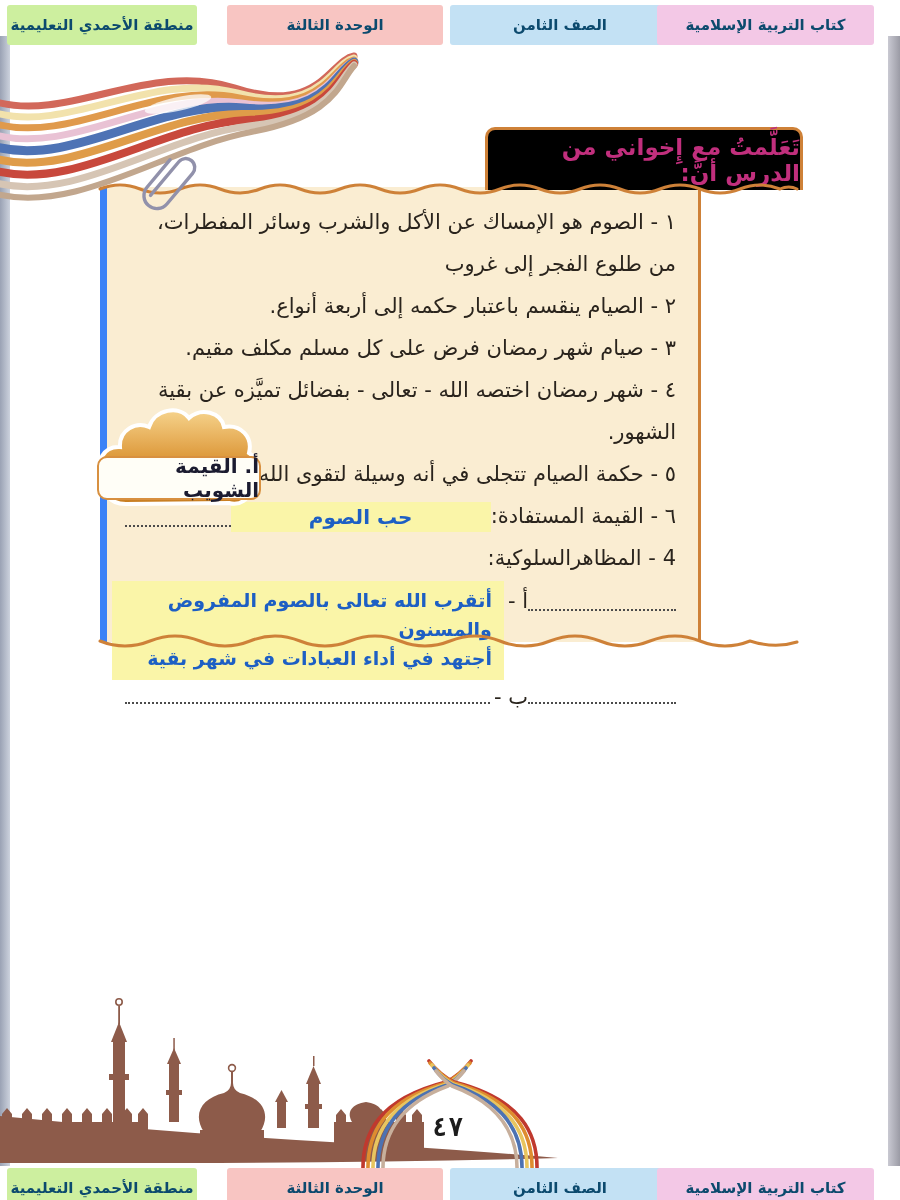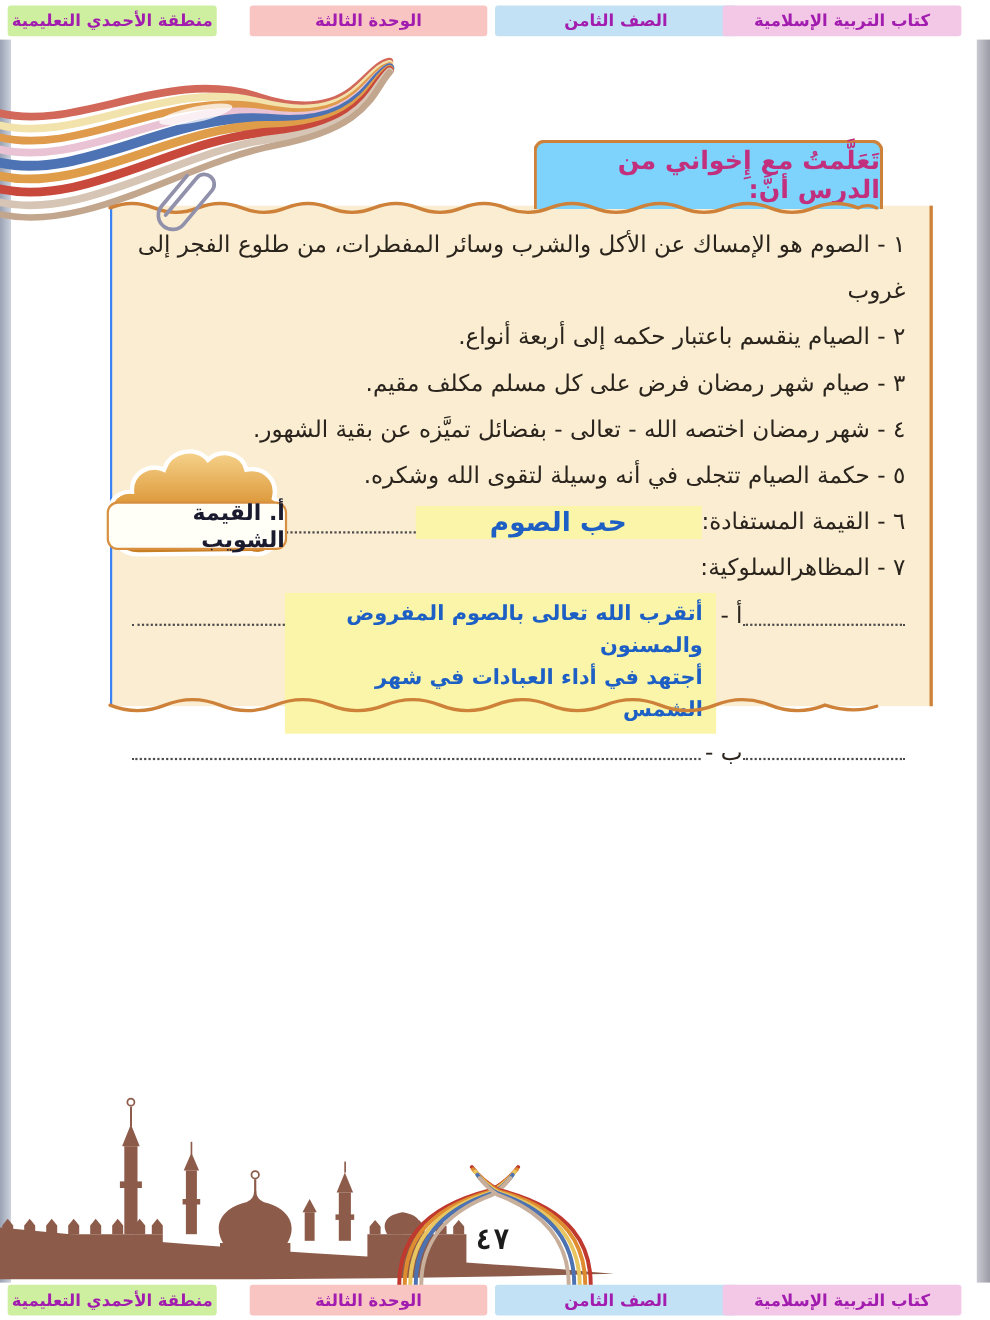--- a/index.html
+++ b/index.html
@@ -9,52 +9,52 @@
   }
   
   .edge{position:absolute;top:36px;bottom:34px;z-index:0;}
   .edge.left{left:0;width:10px;background:linear-gradient(90deg,#9aa2b4,#ccd2dd);}
   .edge.right{right:0;width:12px;background:linear-gradient(90deg,#c9c9d2,#9b9ba5);}
   
   .tabbar{position:absolute;left:0;width:900px;height:28px;z-index:5;}
   .tabbar.top{top:5px;}
   .tabbar.bottom{top:1168px;}
   .tab{
-    position:absolute;height:28px;border-radius:3px;
+    position:absolute;height:40px;border-radius:3px;
     display:flex;align-items:center;justify-content:center;
-    font-weight:bold;font-size:15px;color:#a21caf;direction:rtl;
+    font-weight:bold;font-size:15px;color:#0c4a6e;direction:rtl;
   }
   .tab.green{left:7px;width:190px;background:#cdef9f;}
   .tab.pink{left:227px;width:216px;background:#f8c5c2;}
   .tab.blue{left:450px;width:220px;background:#c3e1f4;}
   .tab.lav{left:657px;width:217px;background:#f3c8e6;}
   
   .title-box{
     position:absolute;left:485px;top:127px;width:312px;height:60px;z-index:3;
-    background:#7dd3fc;border:3px solid #ce8138;border-bottom:none;
+    background:#000000;border:3px solid #ce8138;border-bottom:none;
     border-radius:10px 10px 0 0;
     display:flex;align-items:center;justify-content:center;
     direction:rtl;font-size:23px;font-weight:bold;color:#c12f7d;
   }
   
   .card{
-    position:absolute;left:100px;top:187px;width:748px;height:455px;z-index:1;
-    background:#faedd2;border-left:2px solid #3b82f6;border-right:3px solid #ce8138;
+    position:absolute;left:100px;top:187px;width:601px;height:455px;z-index:1;
+    background:#faedd2;border-left:7px solid #3b82f6;border-right:3px solid #ce8138;
     box-sizing:border-box;padding:14px 22px 0 18px;
     direction:rtl;color:#2a241d;font-size:21px;line-height:42px;
   }
   .card p{margin:0;text-align:right;}
   .pt-cont{margin-right:2px;}
   .row{display:flex;align-items:flex-start;}
   .leader{border-bottom:2.5px dotted #4b4b4b;height:0;}
   .leader.fill{flex:1 1 auto;}
   .hl{background:#faf5a8;color:#1d5fc4;font-weight:bold;}
   .hl-value{
     width:260px;height:30px;margin-top:7px;flex:0 0 auto;
-    display:flex;align-items:center;justify-content:center;font-size:24px;
+    display:flex;align-items:center;justify-content:center;font-size:20px;
   }
   .row6 .leader{margin-top:30px;}
   .row6 .lbl{white-space:nowrap;}
   .rowA{margin-top:2px;min-height:68px;}
   .rowA .lbl{line-height:40px;white-space:nowrap;padding-left:4px;}
   .rowA .leader.rseg{flex:0 0 148px;margin-top:28px;}
   .rowA .leader.fill{margin-top:28px;}
   .hl-block{
     flex:0 0 392px;box-sizing:border-box;padding:5px 12px 7px 8px;
     font-size:19px;line-height:29px;text-align:right;
@@ -122,28 +122,28 @@
   <p>٣ - صيام شهر رمضان فرض على كل مسلم مكلف مقيم.</p>
   <p>٤ - شهر رمضان اختصه الله - تعالى - بفضائل تميَّزه عن بقية الشهور.</p>
   <p>٥ - حكمة الصيام تتجلى في أنه وسيلة لتقوى الله وشكره.</p>
 
   <div class="row row6">
     <span class="lbl">٦ - القيمة المستفادة:</span>
     <span class="hl hl-value">حب الصوم</span>
     <span class="leader fill"></span>
   </div>
 
-  <p>٧ - المظاهرالسلوكية:</p>
+  <p>4 - المظاهرالسلوكية:</p>
 
   <div class="row rowA">
     <span class="leader rseg"></span>
     <span class="lbl">أ -</span>
     <span class="hl hl-block">
       <span>أتقرب الله تعالى بالصوم المفروض والمسنون</span><br>
-      <span>أجتهد في أداء العبادات  في شهر الشمس</span>
+      <span>أجتهد في أداء العبادات  في شهر بقية</span>
     </span>
     <span class="leader fill"></span>
   </div>
 
   <div class="row rowB">
     <span class="leader rseg"></span>
     <span class="lbl">ب -</span>
     <span class="leader fill"></span>
   </div>
 </div>

